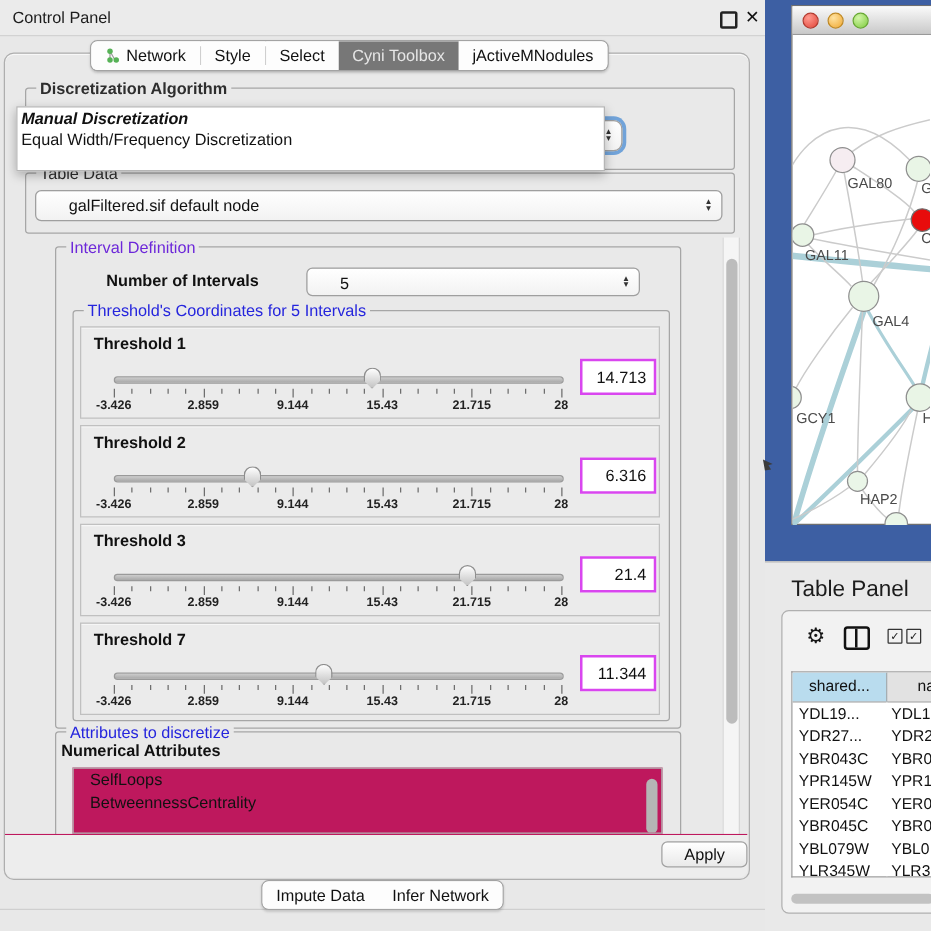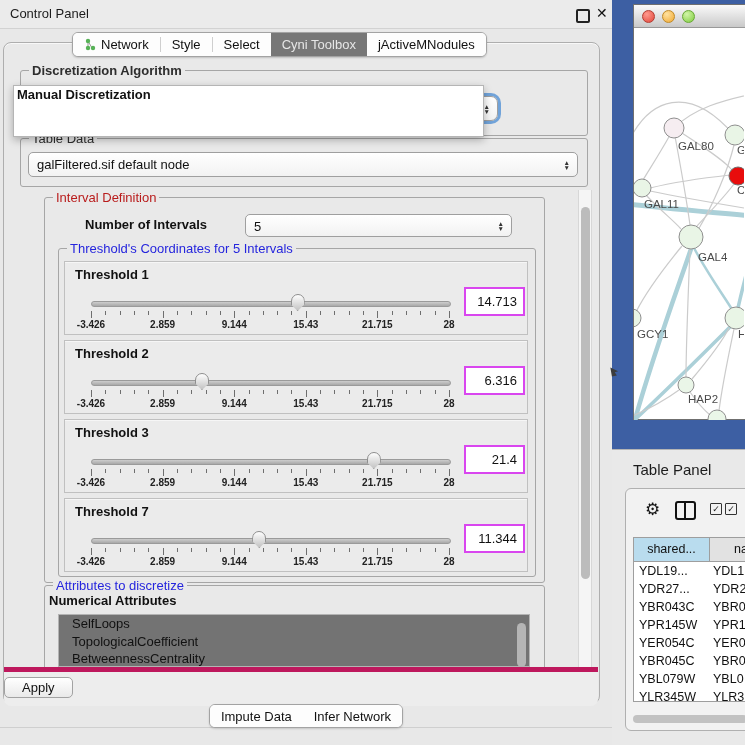--- a/index.html
+++ b/index.html
@@ -21,38 +21,38 @@
   
   #top-tabs{left:72px;top:32px;height:23px;display:flex;align-items:stretch;background:#fff;
             border:1px solid #a3a3a3;border-radius:6px;overflow:hidden;box-shadow:0 1px 2px rgba(0,0,0,.18);z-index:6;}
   .tab{display:flex;align-items:center;padding:0 11px;font-size:13px;color:#111;background:#fdfdfd;white-space:nowrap;}
   .tab.sel{background:#777;color:#e6e6e6;}
   .tab-sep{width:1px;background:#cfcfcf;margin:4px 0;}
   .tab svg{margin-right:5px;}
 
   .group{position:absolute;border:1px solid #a6a6a6;border-radius:3px;}
   .group-title{position:absolute;top:-8px;left:8px;background:#e9e9e9;padding:0 3px;font-size:13px;line-height:15px;white-space:nowrap;}
-  .t-green{color:#b91c1c;} .t-blue{color:#2525dd;text-align:center;} .t-dark{color:#2e2e2e;}
+  .t-green{color:#6d28d9;} .t-blue{color:#2525dd;text-align:center;} .t-dark{color:#2e2e2e;}
 
   
   .combo{position:absolute;background:linear-gradient(#ffffff,#f2f2f2);border:1px solid #9f9f9f;border-radius:5px;
-         font-size:13px;color:#111;line-height:23px;padding-left:8px;box-sizing:border-box;}
+         font-size:13px;color:#111;line-height:23px;padding-left:26px;box-sizing:border-box;}
   .spin{position:absolute;right:7px;top:50%;transform:translateY(-50%);display:flex;flex-direction:column;
         align-items:center;font-size:6.5px;line-height:5.5px;color:#333;}
   #algo-combo{left:28px;top:96px;width:470px;height:25px;border-radius:7px;
               box-shadow:0 0 0 3px rgba(92,151,214,.85);z-index:3;}
   #tabledata-combo{left:28px;top:152px;width:550px;height:25px;z-index:2;}
   #noi-combo{left:245px;top:214px;width:267px;height:23px;}
 
   
   #algo-popup{left:13px;top:85px;width:471px;height:52px;background:#fff;border:1px solid #b5b5b5;
               box-shadow:0 3px 8px rgba(0,0,0,.28);z-index:8;padding-top:1px;box-sizing:border-box;}
   .popup-item{font-size:13px;line-height:16.5px;padding:0 3px;color:#111;white-space:nowrap;}
   .popup-item.placeholder{color:#b2b2b2;text-align:center;}
-  .popup-item.boldsel{font-weight:bold;}
+  .popup-item.boldsel{font-weight:bold;font-style:italic;}
 
   
   #main-scrollbar{left:578px;top:190px;width:14px;height:479px;background:#f5f5f5;
                   border-left:1px solid #d7d7d7;border-right:1px solid #d7d7d7;box-sizing:border-box;}
   #main-thumb{left:2px;top:17px;width:9px;height:372px;background:#bcbcbc;border-radius:5px;}
 
   #interval-group{left:44px;top:197px;width:499px;height:384px;}
   #noi-label{left:85px;top:217px;font-size:13px;font-weight:bold;color:#111;}
   #thr-group{left:58px;top:248px;width:476px;height:327px;}
 
@@ -68,27 +68,27 @@
   .ticks{position:absolute;left:0;top:19px;width:358px;height:8px;}
   .tick{position:absolute;top:0;width:1px;height:4px;background:#6e6e6e;}
   .tick.major{height:7px;}
   .scale-labels{position:absolute;left:0;top:27px;width:358px;height:12px;}
   .scale-label{position:absolute;transform:translateX(-50%);font-size:10px;font-weight:bold;color:#222;white-space:nowrap;}
   .th-value{position:absolute;left:399px;top:25px;width:61px;height:29px;background:#fff;border:2px solid #d946ef;
             box-sizing:border-box;font-family:inherit;font-size:13px;color:#111;text-align:right;padding-right:6px;}
 
   #attr-group{left:44px;top:585px;width:499px;height:88px;}
   #num-attr-label{left:49px;top:593px;font-size:13px;font-weight:bold;color:#111;}
-  #attr-list{left:58px;top:614px;width:472px;height:53px;background:#737373;border:1px solid #b3b3b3;
+  #attr-list{left:58px;top:614px;width:472px;height:53px;background:#be185d;border:1px solid #b3b3b3;
              box-sizing:border-box;overflow:hidden;}
   .list-item{font-size:13px;line-height:17.5px;padding-left:13px;color:#111;white-space:nowrap;}
   #attr-scroll{position:absolute;right:3px;top:8px;width:9px;height:44px;background:#b5b5b5;border-radius:5px;}
 
-  #apply-strip{left:4px;top:667px;width:594px;height:34px;background:#ededed;border-top:5px solid #be185d;
-               border-radius:0 0 7px 7px;z-index:4;display:flex;justify-content:flex-start;}
+  #apply-strip{left:4px;top:667px;width:594px;height:34px;background:#ededed;border-top:1px solid #be185d;
+               border-radius:0 0 7px 7px;z-index:4;display:flex;justify-content:flex-end;}
   #apply-btn{margin-top:5px;height:21px;padding:0 17px;background:linear-gradient(#ffffff,#e9e9e9);
              border:1px solid #a2a2a2;border-radius:5px;font-family:inherit;font-size:13px;color:#111;}
 
   #bottom-tabs{left:0;top:704px;width:612px;display:flex;justify-content:center;z-index:5;}
   #bottom-tabs .tabset{display:flex;height:22px;border:1px solid #a3a3a3;border-radius:6px;overflow:hidden;
                        background:#fff;box-shadow:0 1px 2px rgba(0,0,0,.15);}
   #cp-bottomline{left:0;top:727px;width:612px;height:1px;background:#cfcfcf;}
 
   
   #desktop{left:612px;top:0;width:133px;height:449px;background:#3d5fa3;}
@@ -97,21 +97,21 @@
                 border-bottom:1px solid #999;display:flex;align-items:center;padding-left:8px;box-sizing:border-box;}
   .light{width:13px;height:13px;border-radius:50%;margin-right:7px;box-sizing:border-box;}
   #light-close{background:radial-gradient(circle at 35% 30%,#ff9a8f,#e2463a);border:1px solid #b23c31;}
   #light-min{background:radial-gradient(circle at 35% 30%,#ffe2a0,#f0a831);border:1px solid #c08a27;}
   #light-zoom{background:radial-gradient(circle at 35% 30%,#d2f5a8,#7fcc3f);border:1px solid #68a834;}
   #net-canvas{left:0;top:23px;width:110px;height:392px;overflow:hidden;}
 
   #cursor{left:610px;top:366px;z-index:9;}
 
   #table-panel{left:612px;top:449px;width:133px;height:296px;background:#e9e9e9;border-top:1px solid #b5b5b5;}
-  #tp-title{left:21px;top:11px;font-size:15px;color:#1c1c1c;}
+  #tp-title{left:21px;top:11px;font-size:18px;color:#1c1c1c;}
   #tp-inner{left:13px;top:38px;width:125px;height:243px;background:#f2f2f2;border:1px solid #b0b0b0;
             border-radius:6px 0 0 6px;box-sizing:border-box;}
   #tp-toolbar{left:0;top:9px;width:100%;height:24px;}
   #gear-ic{left:19px;top:1px;font-size:17px;color:#161616;}
   #cols-ic{left:49px;top:3px;width:17px;height:15px;border:2px solid #111;border-radius:3px;}
   #cols-ic div{position:absolute;left:7px;top:0;width:2px;height:15px;background:#111;}
   .chk{position:absolute;top:5px;width:10px;height:10px;border:1.5px solid #333;border-radius:1px;
        font-size:9px;line-height:10px;text-align:center;color:#222;font-weight:bold;}
   #chk1{left:84px;} #chk2{left:99px;}
 
@@ -182,20 +182,21 @@
   <div class="combo abs" id="tabledata-combo">
     <span>galFiltered.sif default node</span>
     <span class="spin">
       <span>▲</span>
         <span>▼</span>
     </span>
   </div>
 
   <div id="algo-popup" class="abs">
     <div class="popup-item boldsel">Manual Discretization</div>
+    <div class="popup-item">Equal Width/Frequency Discretization</div>
   </div>
 
   <div class="group" id="interval-group">
     <span class="group-title t-green">Interval Definition</span>
   </div>
   <span id="noi-label" class="abs">Number of Intervals</span>
   <div class="combo abs" id="noi-combo">
     <span>5</span>
     <span class="spin">
       <span>▲</span>
@@ -387,21 +388,20 @@
     <input class="th-value" value="11.344" style="">
   </div>
 
   <div class="group" id="attr-group">
     <span class="group-title t-blue">Attributes to discretize</span>
   </div>
   <span id="num-attr-label" class="abs">Numerical Attributes</span>
   <div id="attr-list" class="abs">
     <div class="list-items">
         <div class="list-item">SelfLoops</div>
-        <div class="list-item">TopologicalCoefficient</div>
         <div class="list-item">BetweennessCentrality</div>
       </div>
     <div id="attr-scroll"></div>
   </div>
 
   <div id="main-scrollbar" class="abs">
     <div id="main-thumb" class="abs"></div>
   </div>
 
   <div id="apply-strip" class="abs">

